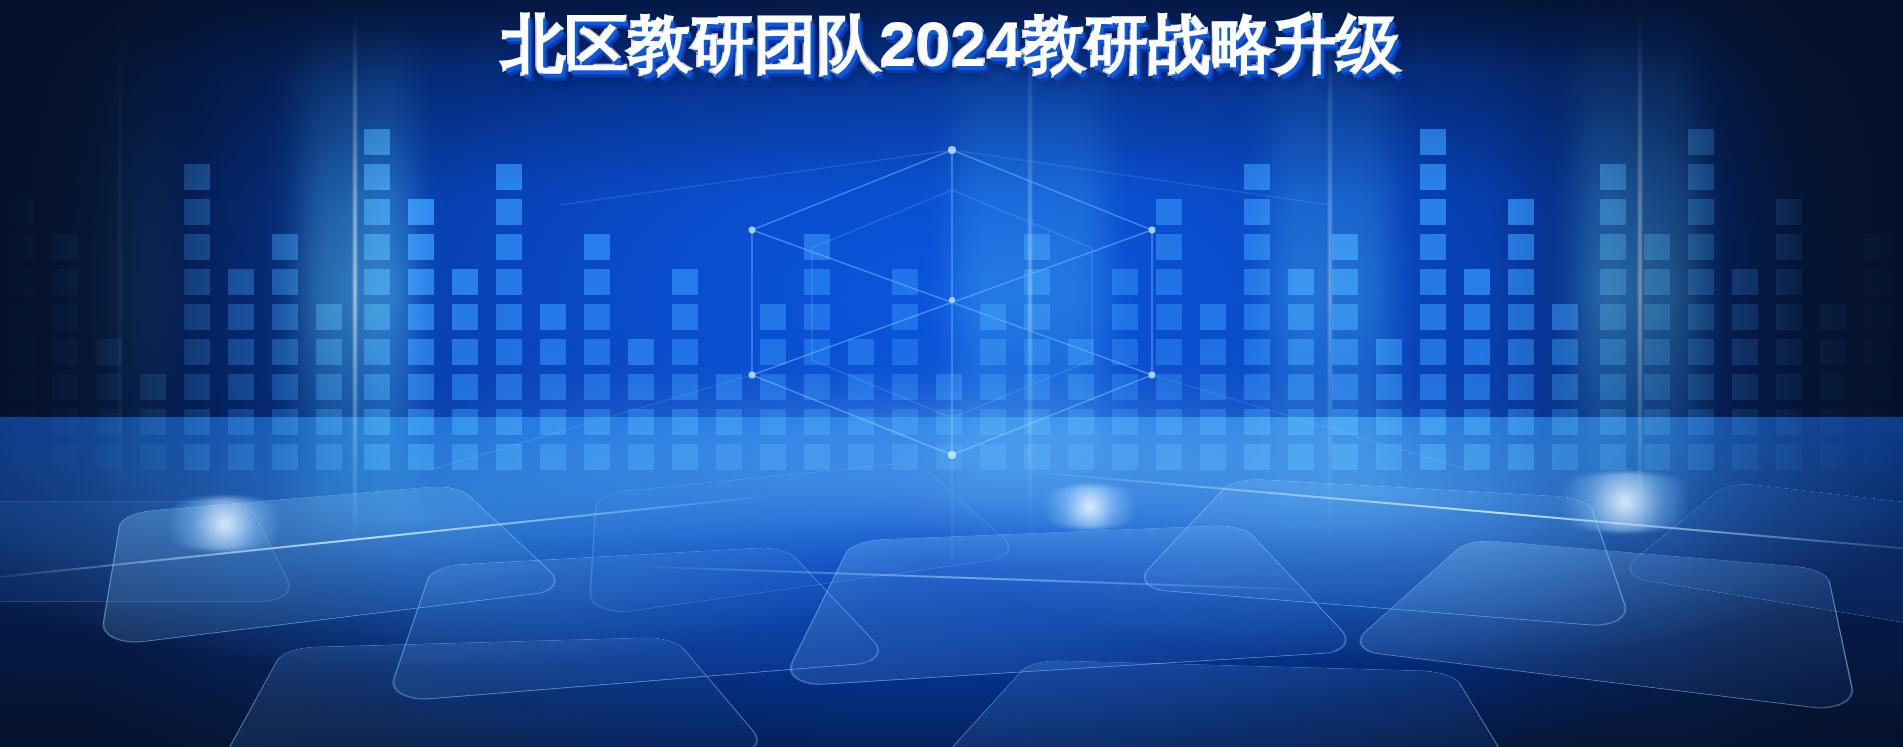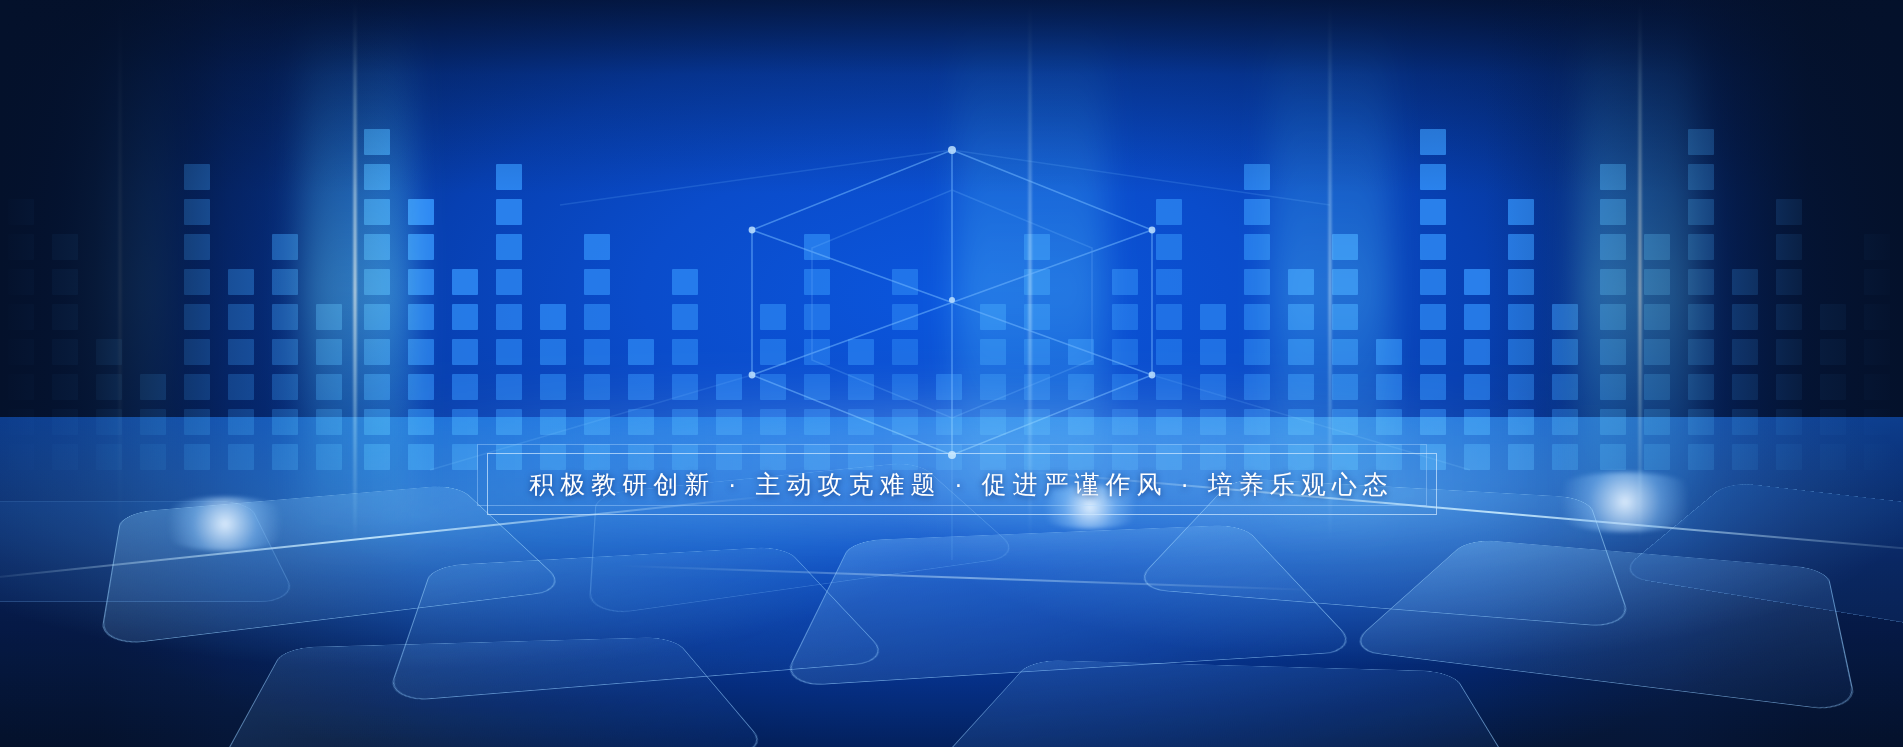--- a/index.html
+++ b/index.html
@@ -621,23 +621,18 @@
     <div class="floor-hotspot" style="left:150px; top:80px; width:150px; height:54px;"></div>
     <div class="floor-hotspot" style="left:1030px; top:68px; width:120px; height:44px;"></div>
     <div class="floor-hotspot" style="left:1540px; top:55px; width:170px; height:60px;"></div>
   </div>
 
   <div class="sweep" style="left:330px; top:405px; width:1260px;"></div>
 
   <div id="content">
 
 
+    <h2 id="sub-title">北区教研团队2024教研战略升级</h2>
 
   </div>
 
-  <div id="tagline-wrap">
-    <div id="tagline-outer"></div>
-    <div id="tagline-box">
-      <span id="tagline-text">积极教研创新 · 主动攻克难题 · 促进严谨作风 · 培养乐观心态</span>
-    </div>
-  </div>
 
 </div>
 
 </body></html>

